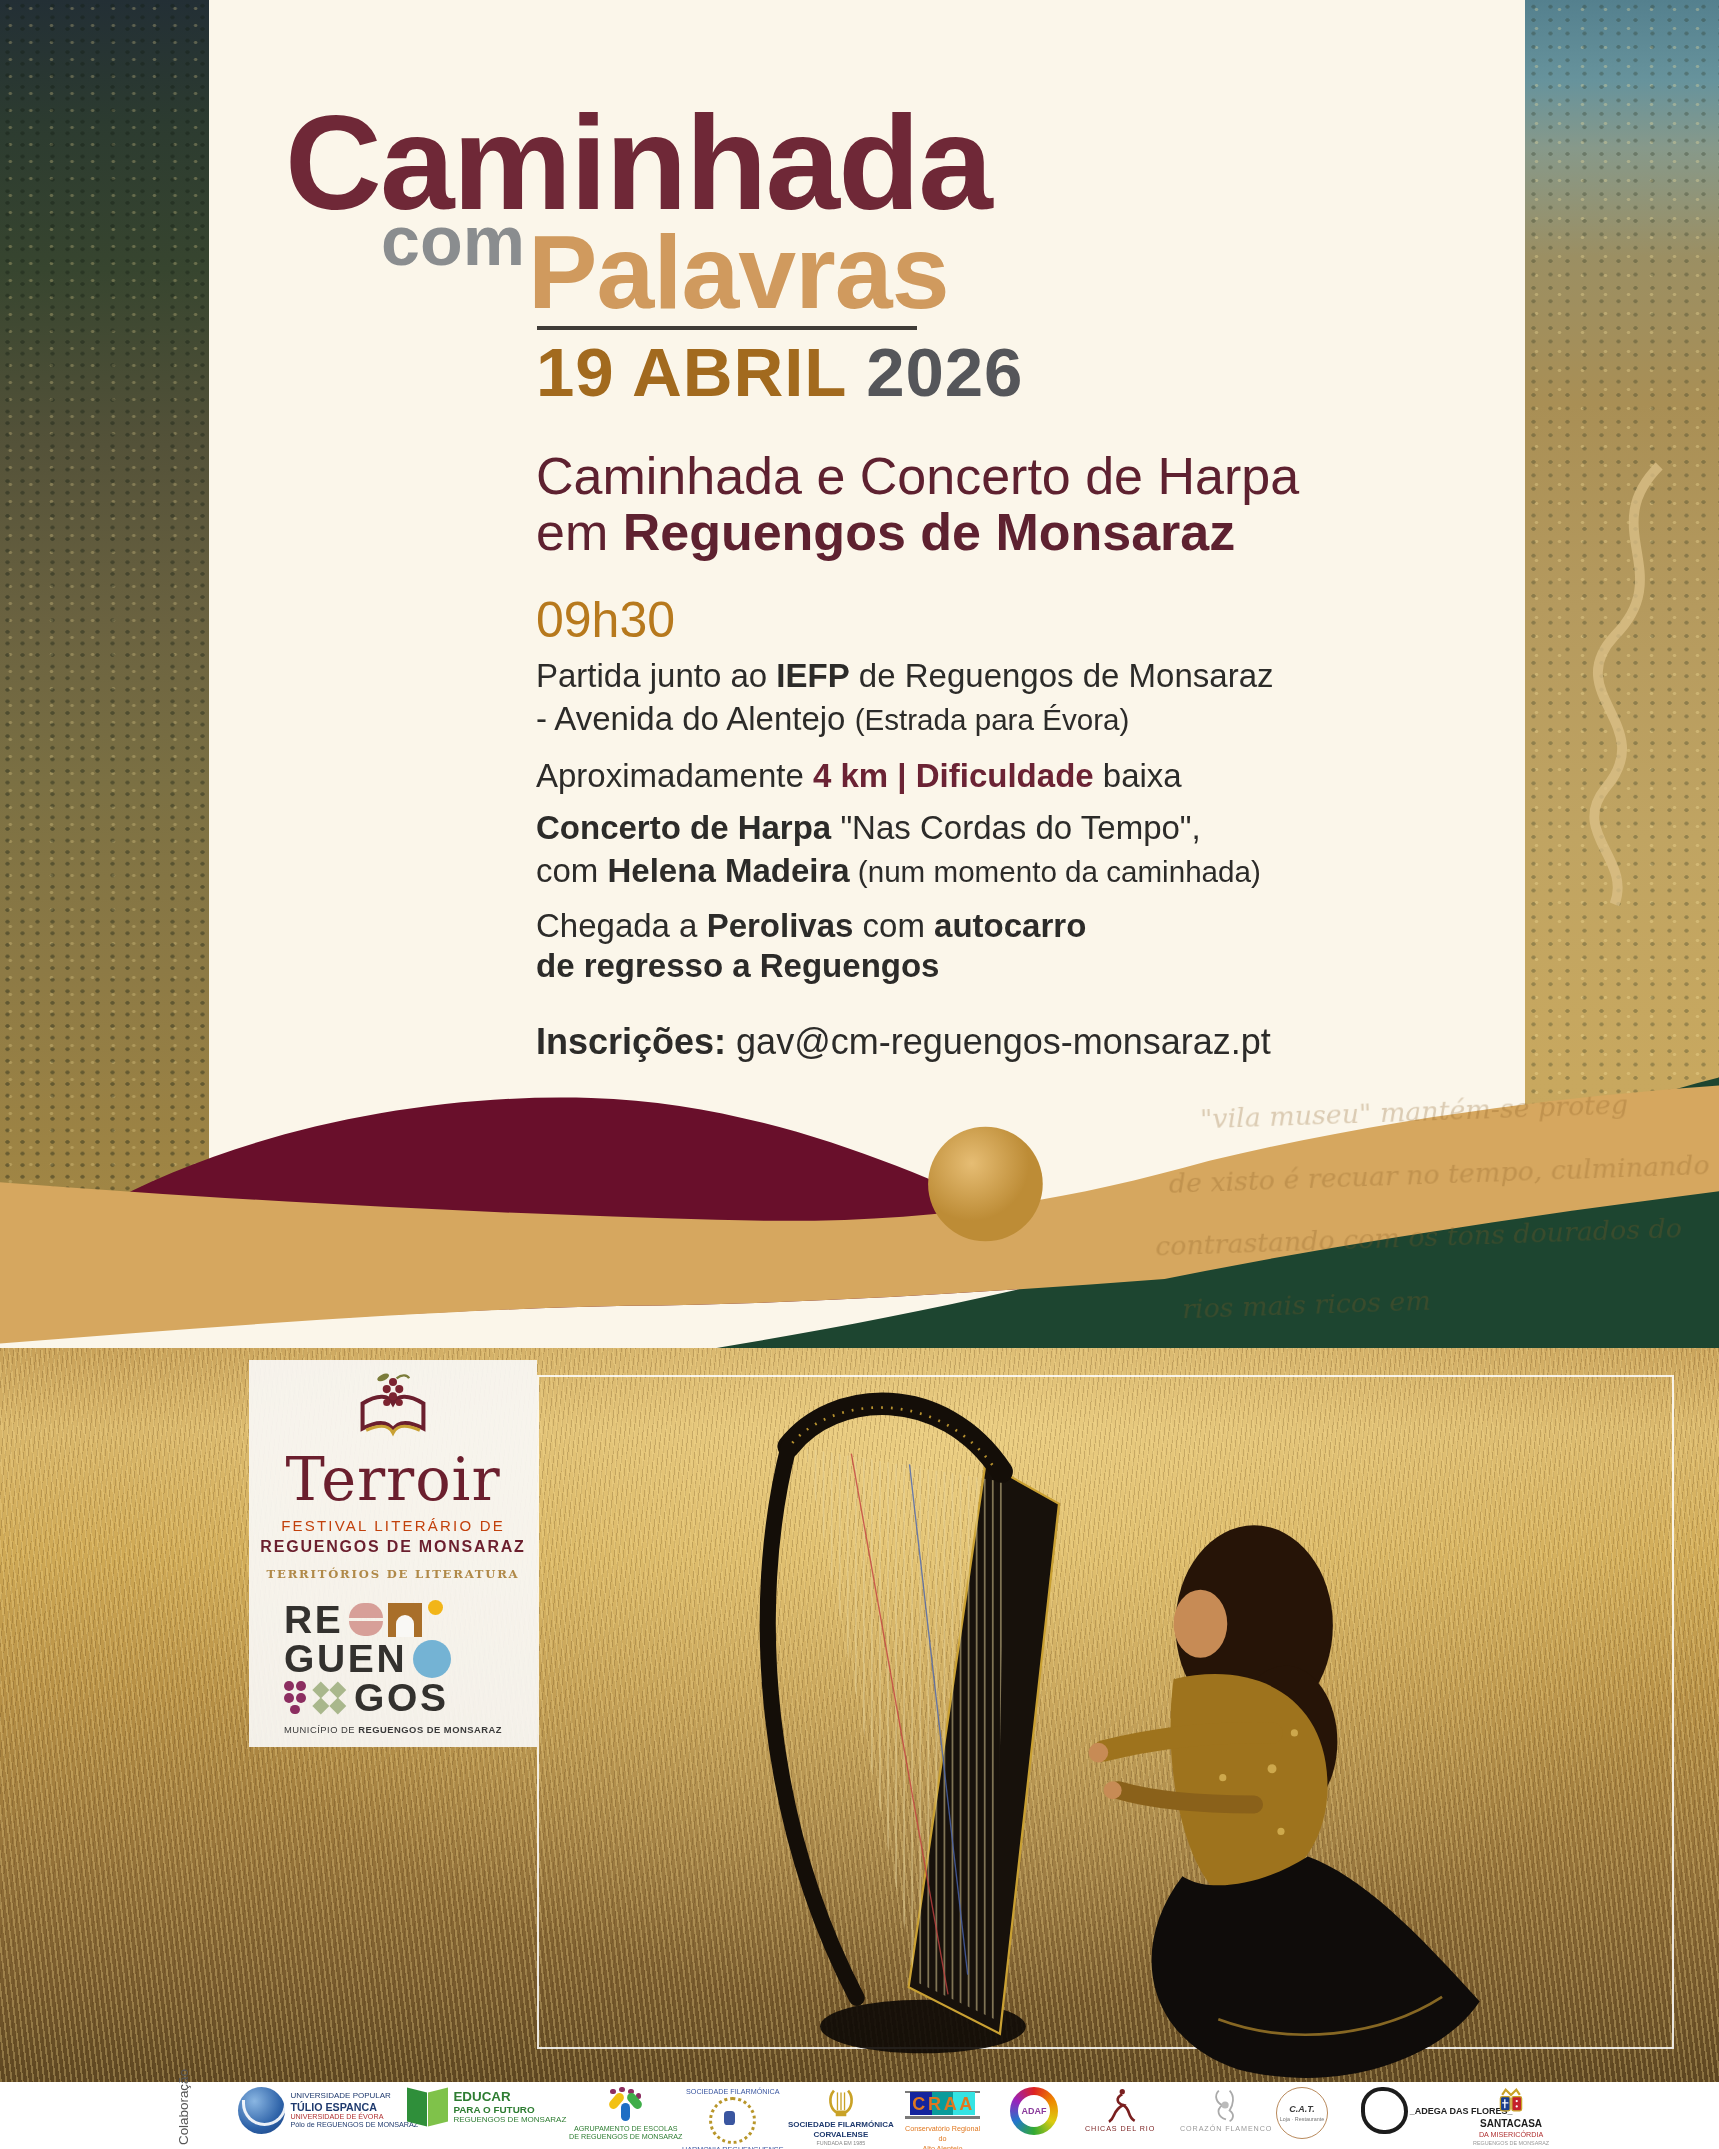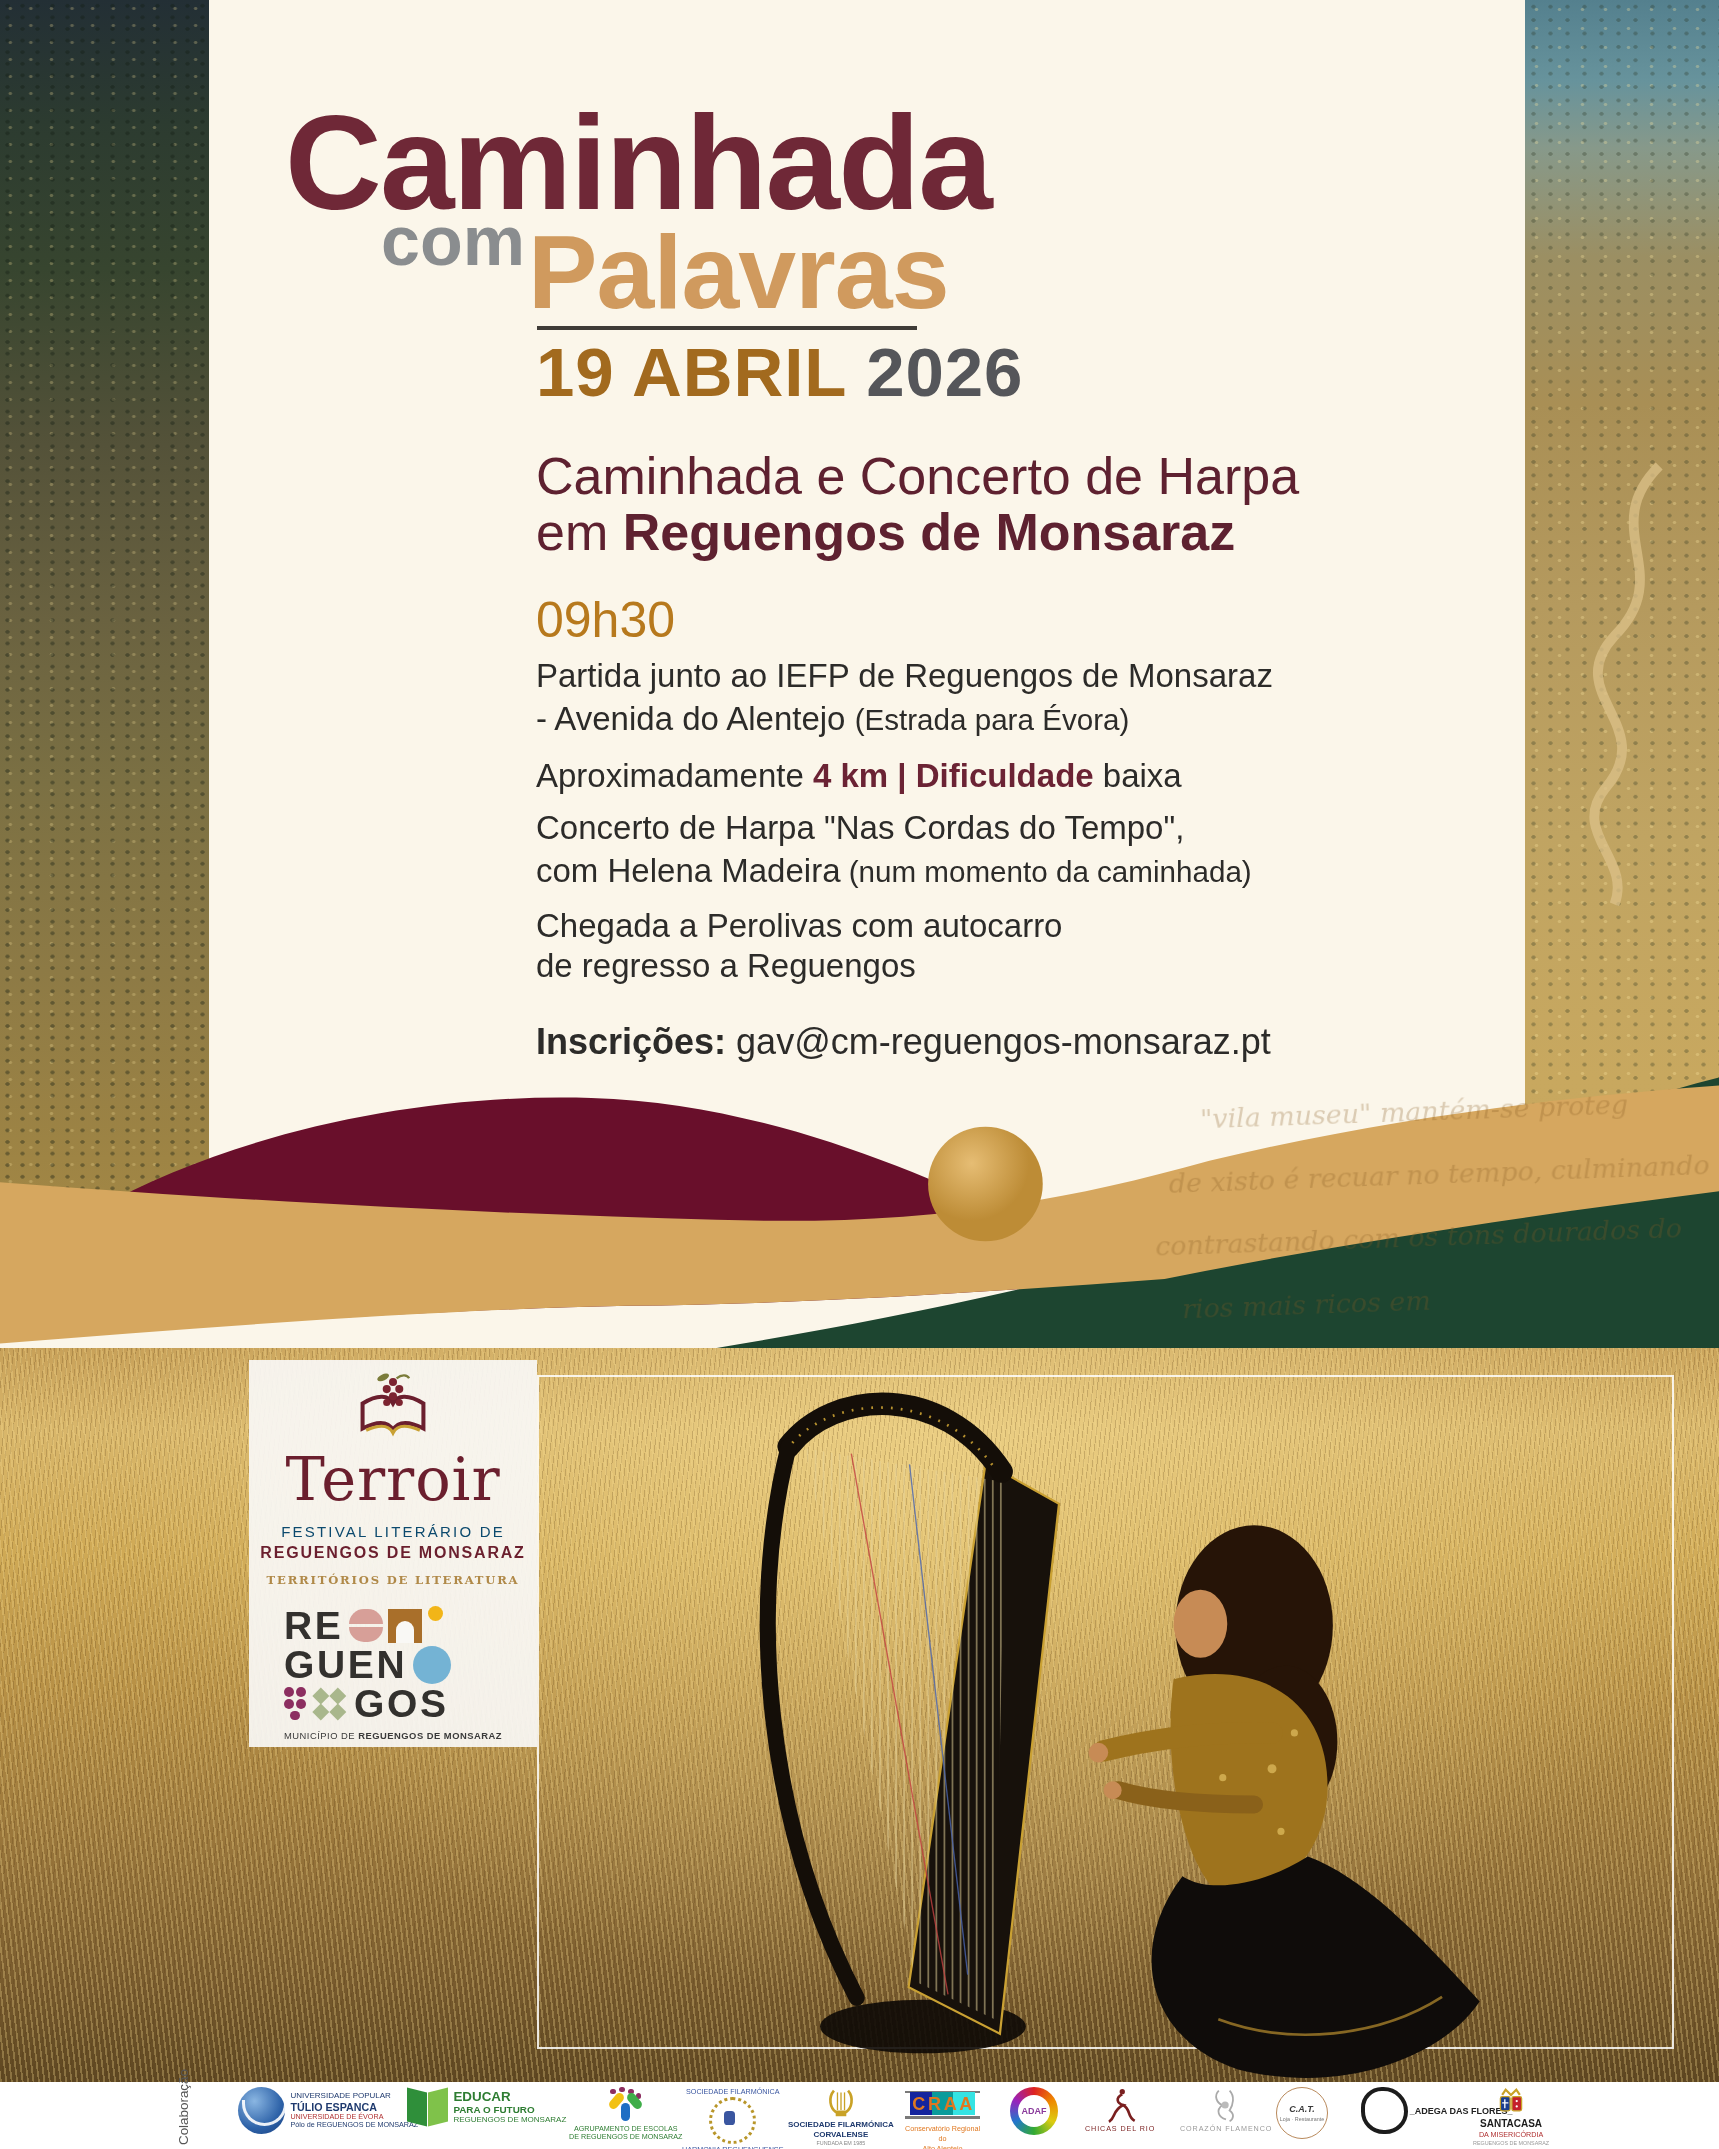--- a/index.html
+++ b/index.html
@@ -32,21 +32,21 @@
   .title1{left:285px;top:86px;font-size:134px;font-weight:700;letter-spacing:-1.8px;color:#6f2837;}
   .title-com{left:381px;top:201px;font-size:70px;font-weight:700;color:#8a8d8f;}
   .title2{left:528px;top:213px;font-size:104px;font-weight:700;letter-spacing:-0.9px;color:#d09a5e;}
   .rule{left:537px;top:326px;width:380px;height:3.6px;background:#3f3b37;}
   .dateline{left:536px;top:333px;font-size:69px;font-weight:700;letter-spacing:0.9px;}
   .dateline .d1{color:#a26a1e;} .dateline .d2{color:#55565a;}
   .subtitle{left:536px;top:448px;font-size:52px;line-height:56px;color:#5e2130;white-space:nowrap;}
   .subtitle b{font-weight:700;}
   .time{left:536px;top:591px;font-size:50px;color:#b7791d;}
   .para{left:536px;color:#2c2b29;font-size:33px;line-height:43px;white-space:nowrap;}
-  .para b{font-weight:400;}
+  .para b{font-weight:700;}
   .para .mar{color:#6b2334;font-weight:700;}
   .para .sm{font-size:29.6px;}
   .p1{top:654px;} .p2{top:754px;} .p3{top:806px;} .p4{top:906px;line-height:40px;}
   .insc{left:536px;top:1021px;font-size:36px;color:#2c2b29;white-space:nowrap;}
   .insc b{font-weight:700;}
 
   
   .waves{position:absolute;left:0;top:985px;width:1720px;height:363px;}
 
   
@@ -62,21 +62,21 @@
       repeating-linear-gradient(97deg, rgba(85,58,20,.22) 0 0.9px, rgba(0,0,0,0) 0.9px 4.5px);}
   .frame{position:absolute;left:537px;top:1375px;width:1133px;height:670px;
     border:2.7px solid rgba(255,255,255,.85);}
   .scene{position:absolute;left:699px;top:1357px;}
 
   
   .tcard{position:absolute;left:249px;top:1360px;width:288px;height:387px;
     background:rgba(249,248,245,.93);text-align:center;color:#6b1f2e;}
   .tcard .t-title{font-family:"DejaVu Serif","Liberation Serif",serif;font-size:59px;
     color:#6b1f2e;margin-top:1.8px;letter-spacing:0.9px;}
-  .tcard .t-sub1{font-size:15px;letter-spacing:2.2px;margin-top:9px;color:#0c4a6e;}
+  .tcard .t-sub1{font-size:15px;letter-spacing:2.2px;margin-top:3px;color:#c2410c;}
   .tcard .t-sub2{font-size:16px;font-weight:700;letter-spacing:1.8px;margin-top:3.6px;color:#6b1f2e;}
   .tcard .t-tag{font-family:"DejaVu Serif","Liberation Serif",serif;font-size:11.6px;
     font-weight:700;letter-spacing:1.8px;color:#b08948;margin-top:10.7px;}
 
   
   .mlogo{margin-top:19.7px;display:inline-block;text-align:left;}
   .mrow{display:flex;align-items:center;gap:5.4px;height:39px;}
   .mtxt{font-size:39px;font-weight:900;letter-spacing:2.7px;color:#33312e;line-height:39px;}
   .semis{display:flex;flex-direction:column;gap:2.7px;}
   .semi{width:34px;height:15px;background:#d79f98;border-radius:0 0 17px 17px;}

